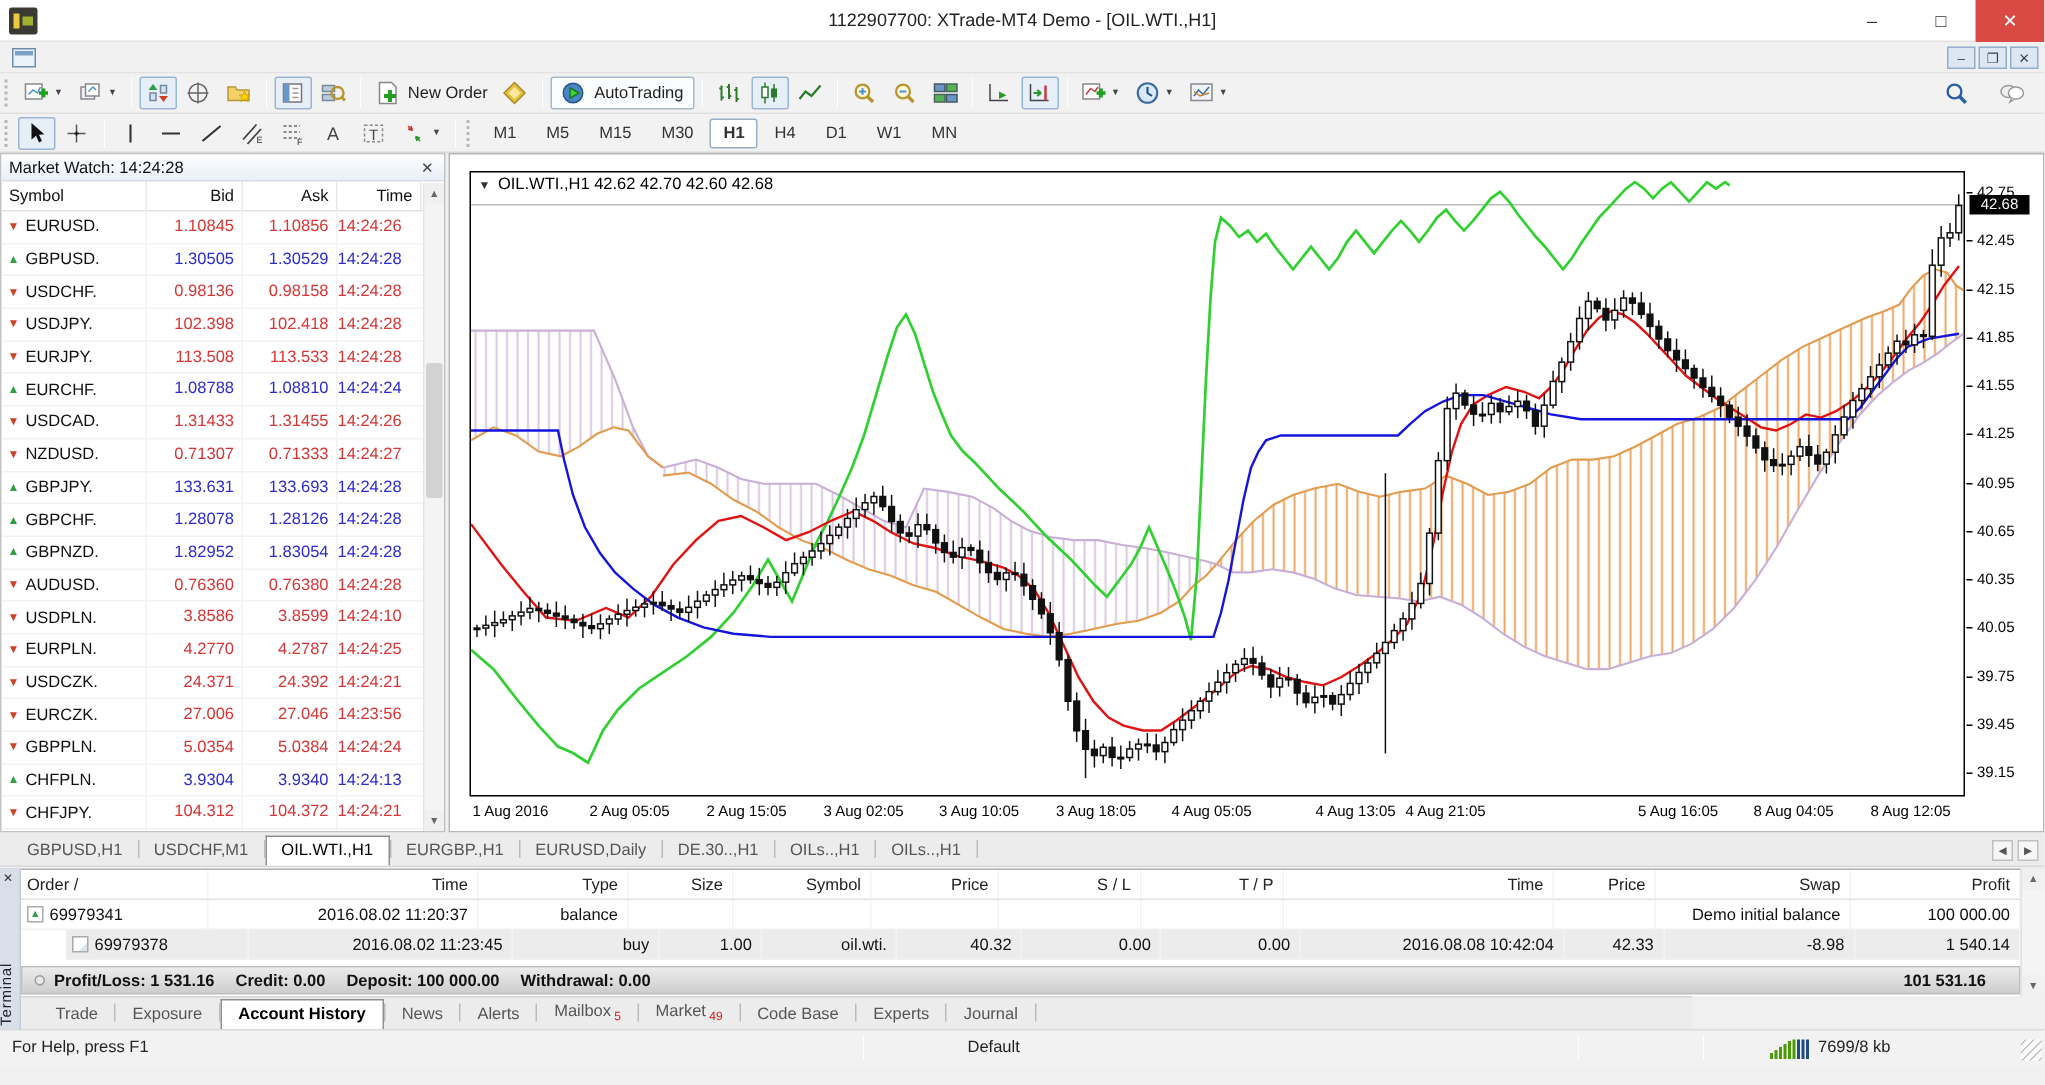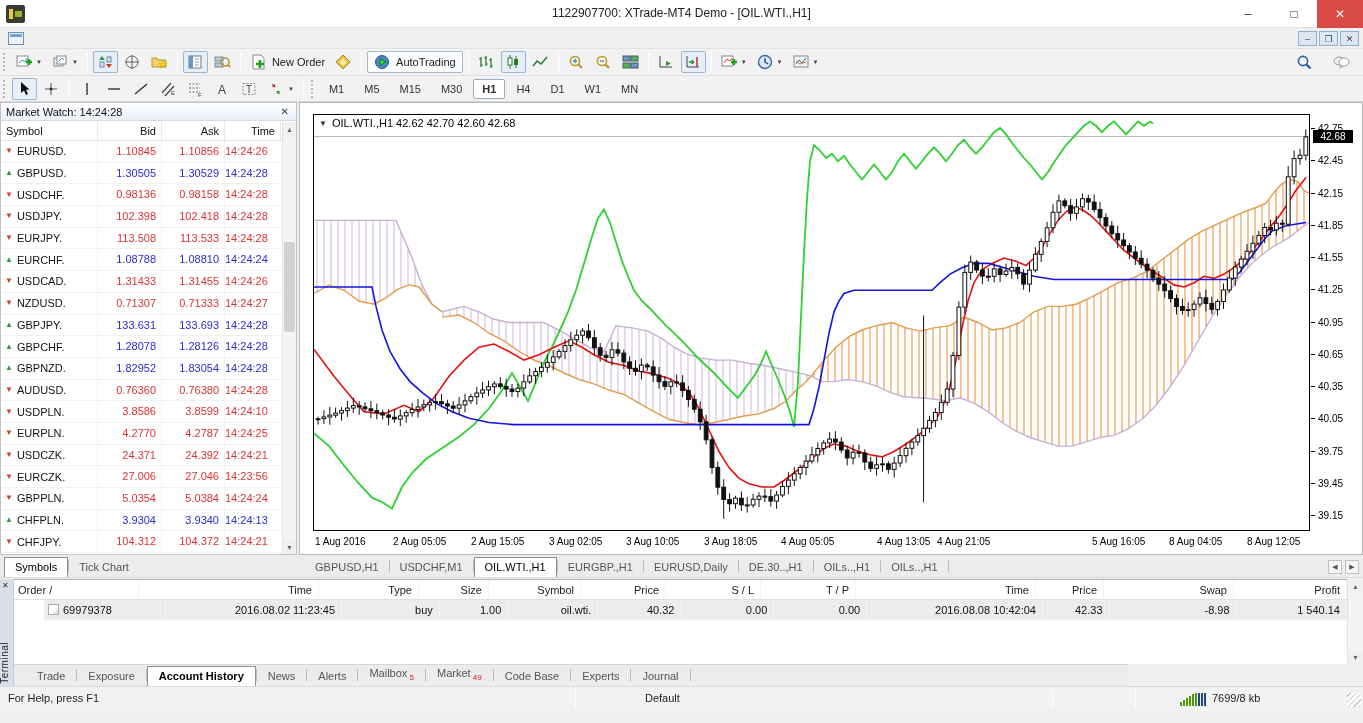--- a/index.html
+++ b/index.html
@@ -1075,25 +1075,20 @@
       <span class="tlabel" style="left: 548px; margin-left: 16px;">4 Aug 13:05</span>
       <span class="tlabel" style="left: 624px;">4 Aug 21:05</span>
       <span class="tlabel" style="left: 701px; margin-top: 20px;">5 Aug 08:05</span>
       <span class="tlabel" style="left: 779px;">5 Aug 16:05</span>
       <span class="tlabel" style="left: 856px;">8 Aug 04:05</span>
       <span class="tlabel" style="left: 934px;">8 Aug 12:05</span>
     </div>
 </div>
 
 <div class="tabstrip">
-  <div class="mw-tabs" id="mw-tabs">
-      <div class="doc-tab active">Symbols</div>
-      <span class="tab-div"></span>
-      <div class="doc-tab">Tick Chart</div>
-    </div>
   <div class="chart-tabs" id="chart-tabs">
     <div class="tab-nav">
       <span>◀</span>
       <span>▶</span>
     </div>
   <div class="doc-tab">GBPUSD,H1</div>
       <span class="tab-div"></span>
       <div class="doc-tab">USDCHF,M1</div>
       <span class="tab-div"></span>
       <div class="doc-tab active">OIL.WTI.,H1</div>
@@ -1120,38 +1115,63 @@
         <div class="t-cell" style="width:70px">Size</div>
         <div class="t-cell" style="width:92px">Symbol</div>
         <div class="t-cell" style="width:85px">Price</div>
         <div class="t-cell" style="width:95px">S / L</div>
         <div class="t-cell" style="width:95px">T / P</div>
         <div class="t-cell" style="width:180px">Time</div>
         <div class="t-cell" style="width:68px">Price</div>
         <div class="t-cell" style="width:130px">Swap</div>
         <div class="t-cell" style="width:113px">Profit</div>
       </div>
+      <div class="t-row">
+        <div class="t-cell first" style="width:125px">
+          <span class="o-icon dep">▲</span>
+          <span>69979341</span>
+        </div>
+        <div class="t-cell" style="width:180px">2016.08.02 11:20:37</div>
+        <div class="t-cell" style="width:100px">balance</div>
+        <div class="t-cell" style="width:70px"></div>
+        <div class="t-cell" style="width:92px"></div>
+        <div class="t-cell" style="width:85px"></div>
+        <div class="t-cell" style="width:95px"></div>
+        <div class="t-cell" style="width:95px"></div>
+        <div class="t-cell" style="width:180px"></div>
+        <div class="t-cell" style="width:68px"></div>
+        <div class="t-cell" style="width:130px">Demo initial balance</div>
+        <div class="t-cell" style="width:113px">100 000.00</div>
+      </div>
       <div class="t-row sel">
         <div class="t-cell first" style="width:125px">
           <span class="o-icon doc"></span>
           <span>69979378</span>
         </div>
         <div class="t-cell" style="width:180px">2016.08.02 11:23:45</div>
         <div class="t-cell" style="width:100px">buy</div>
         <div class="t-cell" style="width:70px">1.00</div>
         <div class="t-cell" style="width:92px">oil.wti.</div>
         <div class="t-cell" style="width:85px">40.32</div>
         <div class="t-cell" style="width:95px">0.00</div>
         <div class="t-cell" style="width:95px">0.00</div>
         <div class="t-cell" style="width:180px">2016.08.08 10:42:04</div>
         <div class="t-cell" style="width:68px">42.33</div>
         <div class="t-cell" style="width:130px">-8.98</div>
         <div class="t-cell" style="width:113px">1 540.14</div>
       </div>
     </div>
+  <div class="t-summary">
+    <span class="dot"></span>
+    <span>Profit/Loss: 1 531.16</span>
+    <span>Credit: 0.00</span>
+    <span>Deposit: 100 000.00</span>
+    <span>Withdrawal: 0.00</span>
+    <span class="bal">101 531.16</span>
+  </div>
 </div>
 <div class="t-side">
   <span class="t-close">✕</span>
   <span class="t-side-label">Terminal</span>
 </div>
 <div class="t-scroll">
   <div class="sc-arrow">▲</div>
   <div class="sc-arrow bottom">▼</div>
 </div>
 <div class="terminal-tabs" id="terminal-tabs">

